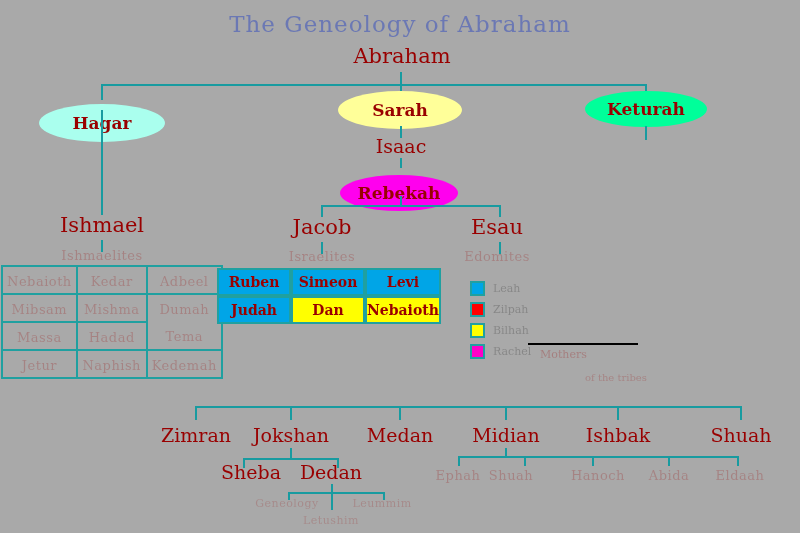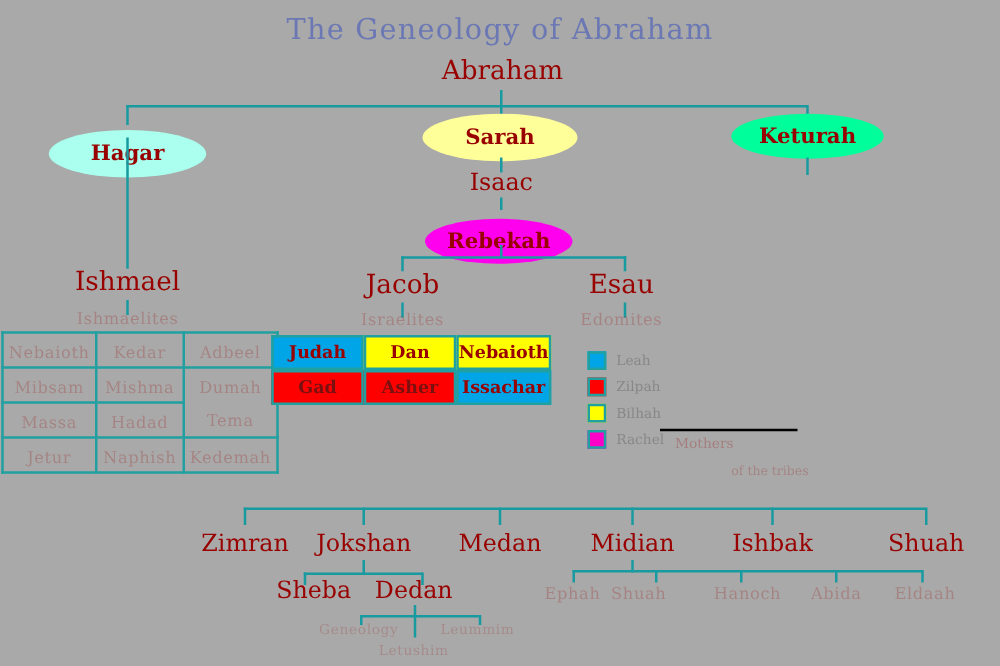--- a/index.html
+++ b/index.html
@@ -174,30 +174,30 @@
 <div class="abs ctr name-big" style="top:215px;left:497px;">Esau</div>
 
 <div class="abs vline" style="left:321px;top:242px;height:12px;"></div>
 <div class="abs vline" style="left:499px;top:242px;height:12px;"></div>
 
 <div class="abs ctr faint" style="top:249px;left:322px;">Israelites</div>
 <div class="abs ctr faint" style="top:249px;left:497px;">Edomites</div>
 
 <table class="tribes">
   <tbody>
+      <tr>
+    <td class="c-blue">Ruben</td>
+    <td class="c-blue">Simeon</td>
+    <td class="c-blue">Levi</td>
+    <td style="border:none;background:transparent;"></td>
+  </tr>
   <tr>
     <td class="c-blue">Judah</td>
     <td class="c-yellow">Dan</td>
     <td class="c-yellow">Nebaioth</td>
-    <td style="border:none;background:transparent;"></td>
-  </tr>
-  <tr>
-    <td class="c-red">Gad</td>
-    <td class="c-red">Asher</td>
-    <td class="c-blue">Issachar</td>
     <td style="border:none;background:transparent;"></td>
   </tr>
 </tbody>
   </table>
 
 <div class="legend">
   <div class="legrow">
     <span class="swatch" style="background:#00a5e7;"></span>
     <span class="legtext">Leah</span>
   </div>

